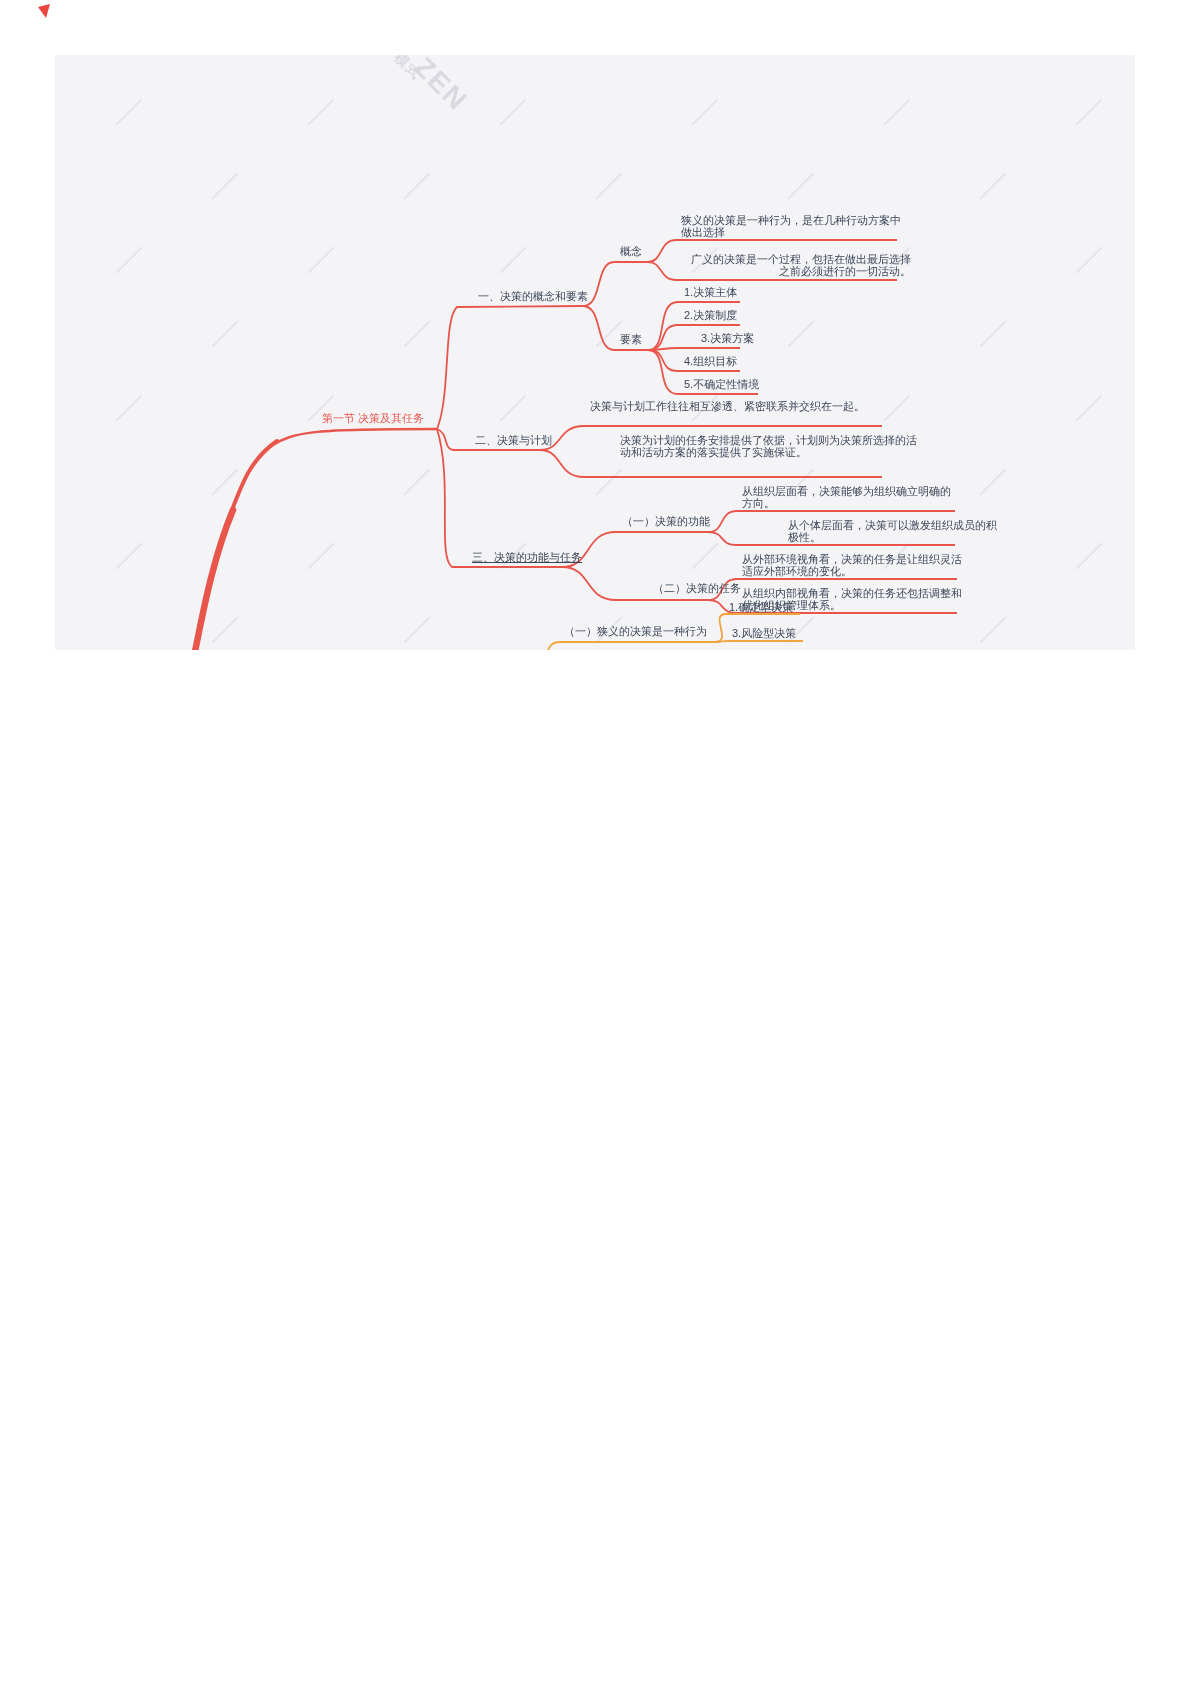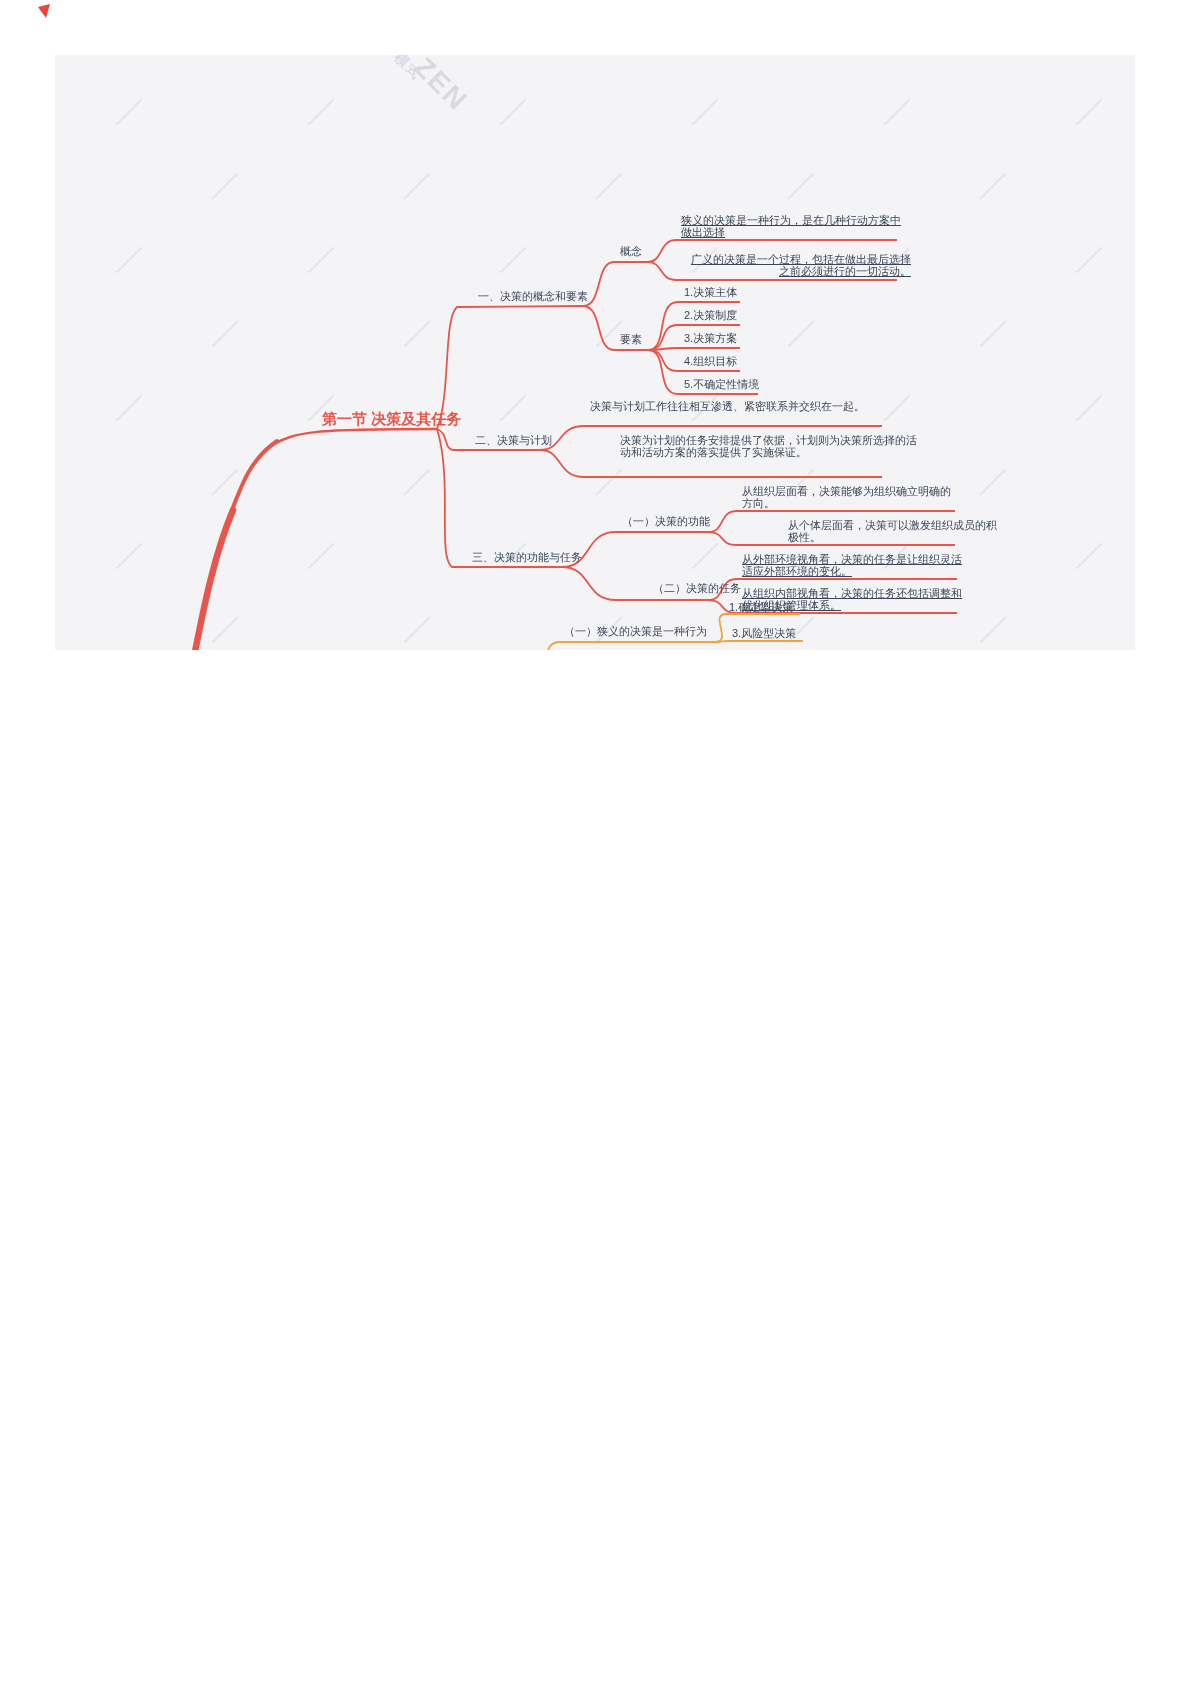--- a/index.html
+++ b/index.html
@@ -15,23 +15,23 @@
   .wm-text { position:absolute; color:#d9d9e2; transform:rotate(45deg);
              transform-origin:left top; font-weight:bold; letter-spacing:2px; }
   .wm-mode { left:348px; top:-6px; font-size:14px; }
   .wm-zen  { left:375px; top:-4px; font-size:28px; }
 
   svg.links { position:absolute; left:0; top:0; width:1080px; height:595px; }
   .stroke-primary   { stroke:#e8554a; fill:none; }
   .stroke-secondary { stroke:#f0a43e; fill:none; }
 
   .node { position:absolute; font-size:11px; line-height:11.5px; color:#3b4557; cursor:default; }
-  .root-node { font-size:15px; font-weight:bold; color:#e8554a; white-space:nowrap; }
+  .root-node { font-size:11px; font-weight:normal; color:#e8554a; white-space:nowrap; }
   .lbl { white-space:nowrap; }
-  .w212 { width:212px; } .w222 { width:222px;text-decoration:underline; } .w300 { width:300px; }
+  .w212 { width:212px; } .w222 { width:222px; } .w300 { width:300px; }
 
   .corner-mark { position:absolute; left:37px; top:4px; width:14px; height:15px; }
 </style>
 </head>
 <body>
 
 <div class="page">
 
   <svg class="corner-mark" viewBox="0 0 14 15">
     <path d="M1,3 L13,0 L9,14 Z" fill="#e8453c"></path>
@@ -126,29 +126,29 @@
 
     <div class="node root-node" style="left:267px; top:358px;">第一节 决策及其任务</div>
 
     <div class="node lbl" style="left:423px; top:236px;">一、决策的概念和要素</div>
     <div class="node lbl" style="left:565px; top:191px;">概念</div>
     <div class="node w222" style="left:626px; top:160px;">狭义的决策是一种行为，是在几种行动方案中做出选择</div>
     <div class="node w222" style="left:634px; top:199px;text-align:right;">广义的决策是一个过程，包括在做出最后选择之前必须进行的一切活动。</div>
     <div class="node lbl" style="left:565px; top:279px;">要素</div>
     <div class="node lbl" style="left:629px; top:232px;">1.决策主体</div>
     <div class="node lbl" style="left:629px; top:255px;">2.决策制度</div>
-    <div class="node lbl" style="left:629px; top:278px;">3.决策方案</div>
+    <div class="node lbl" style="left:646px; top:278px;">3.决策方案</div>
     <div class="node lbl" style="left:629px; top:301px;">4.组织目标</div>
     <div class="node lbl" style="left:629px; top:324px;">5.不确定性情境</div>
 
     <div class="node lbl" style="left:420px; top:380px;">二、决策与计划</div>
     <div class="node w300" style="left:535px; top:346px;">决策与计划工作往往相互渗透、紧密联系并交织在一起。</div>
     <div class="node w300" style="left:535px; top:380px;margin-left:30px;">决策为计划的任务安排提供了依据，计划则为决策所选择的活动和活动方案的落实提供了实施保证。</div>
 
-    <div class="node lbl" style="left:417px; top:497px;">三、决策的功能与任务</div>
+    <div class="node lbl" style="left:417px; top:497px;text-decoration:underline;">三、决策的功能与任务</div>
     <div class="node lbl" style="left:567px; top:461px;">（一）决策的功能</div>
     <div class="node w212" style="left:687px; top:431px;">从组织层面看，决策能够为组织确立明确的方向。</div>
     <div class="node w212" style="left:687px; top:465px;margin-left:46px;">从个体层面看，决策可以激发组织成员的积极性。</div>
     <div class="node lbl" style="left:598px; top:529px;font-family:Liberation Mono, monospace;">（二）决策的任务</div>
     <div class="node w222" style="left:687px; top:499px;">从外部环境视角看，决策的任务是让组织灵活适应外部环境的变化。</div>
     <div class="node w222" style="left:687px; top:533px;">从组织内部视角看，决策的任务还包括调整和优化组织管理体系。</div>
 
     <div class="node lbl" style="left:509px; top:571px;">（一）狭义的决策是一种行为</div>
     <div class="node lbl" style="left:674px; top:547px;">1.确定型决策</div>
     <div class="node lbl" style="left:677px; top:573px;">3.风险型决策</div>

